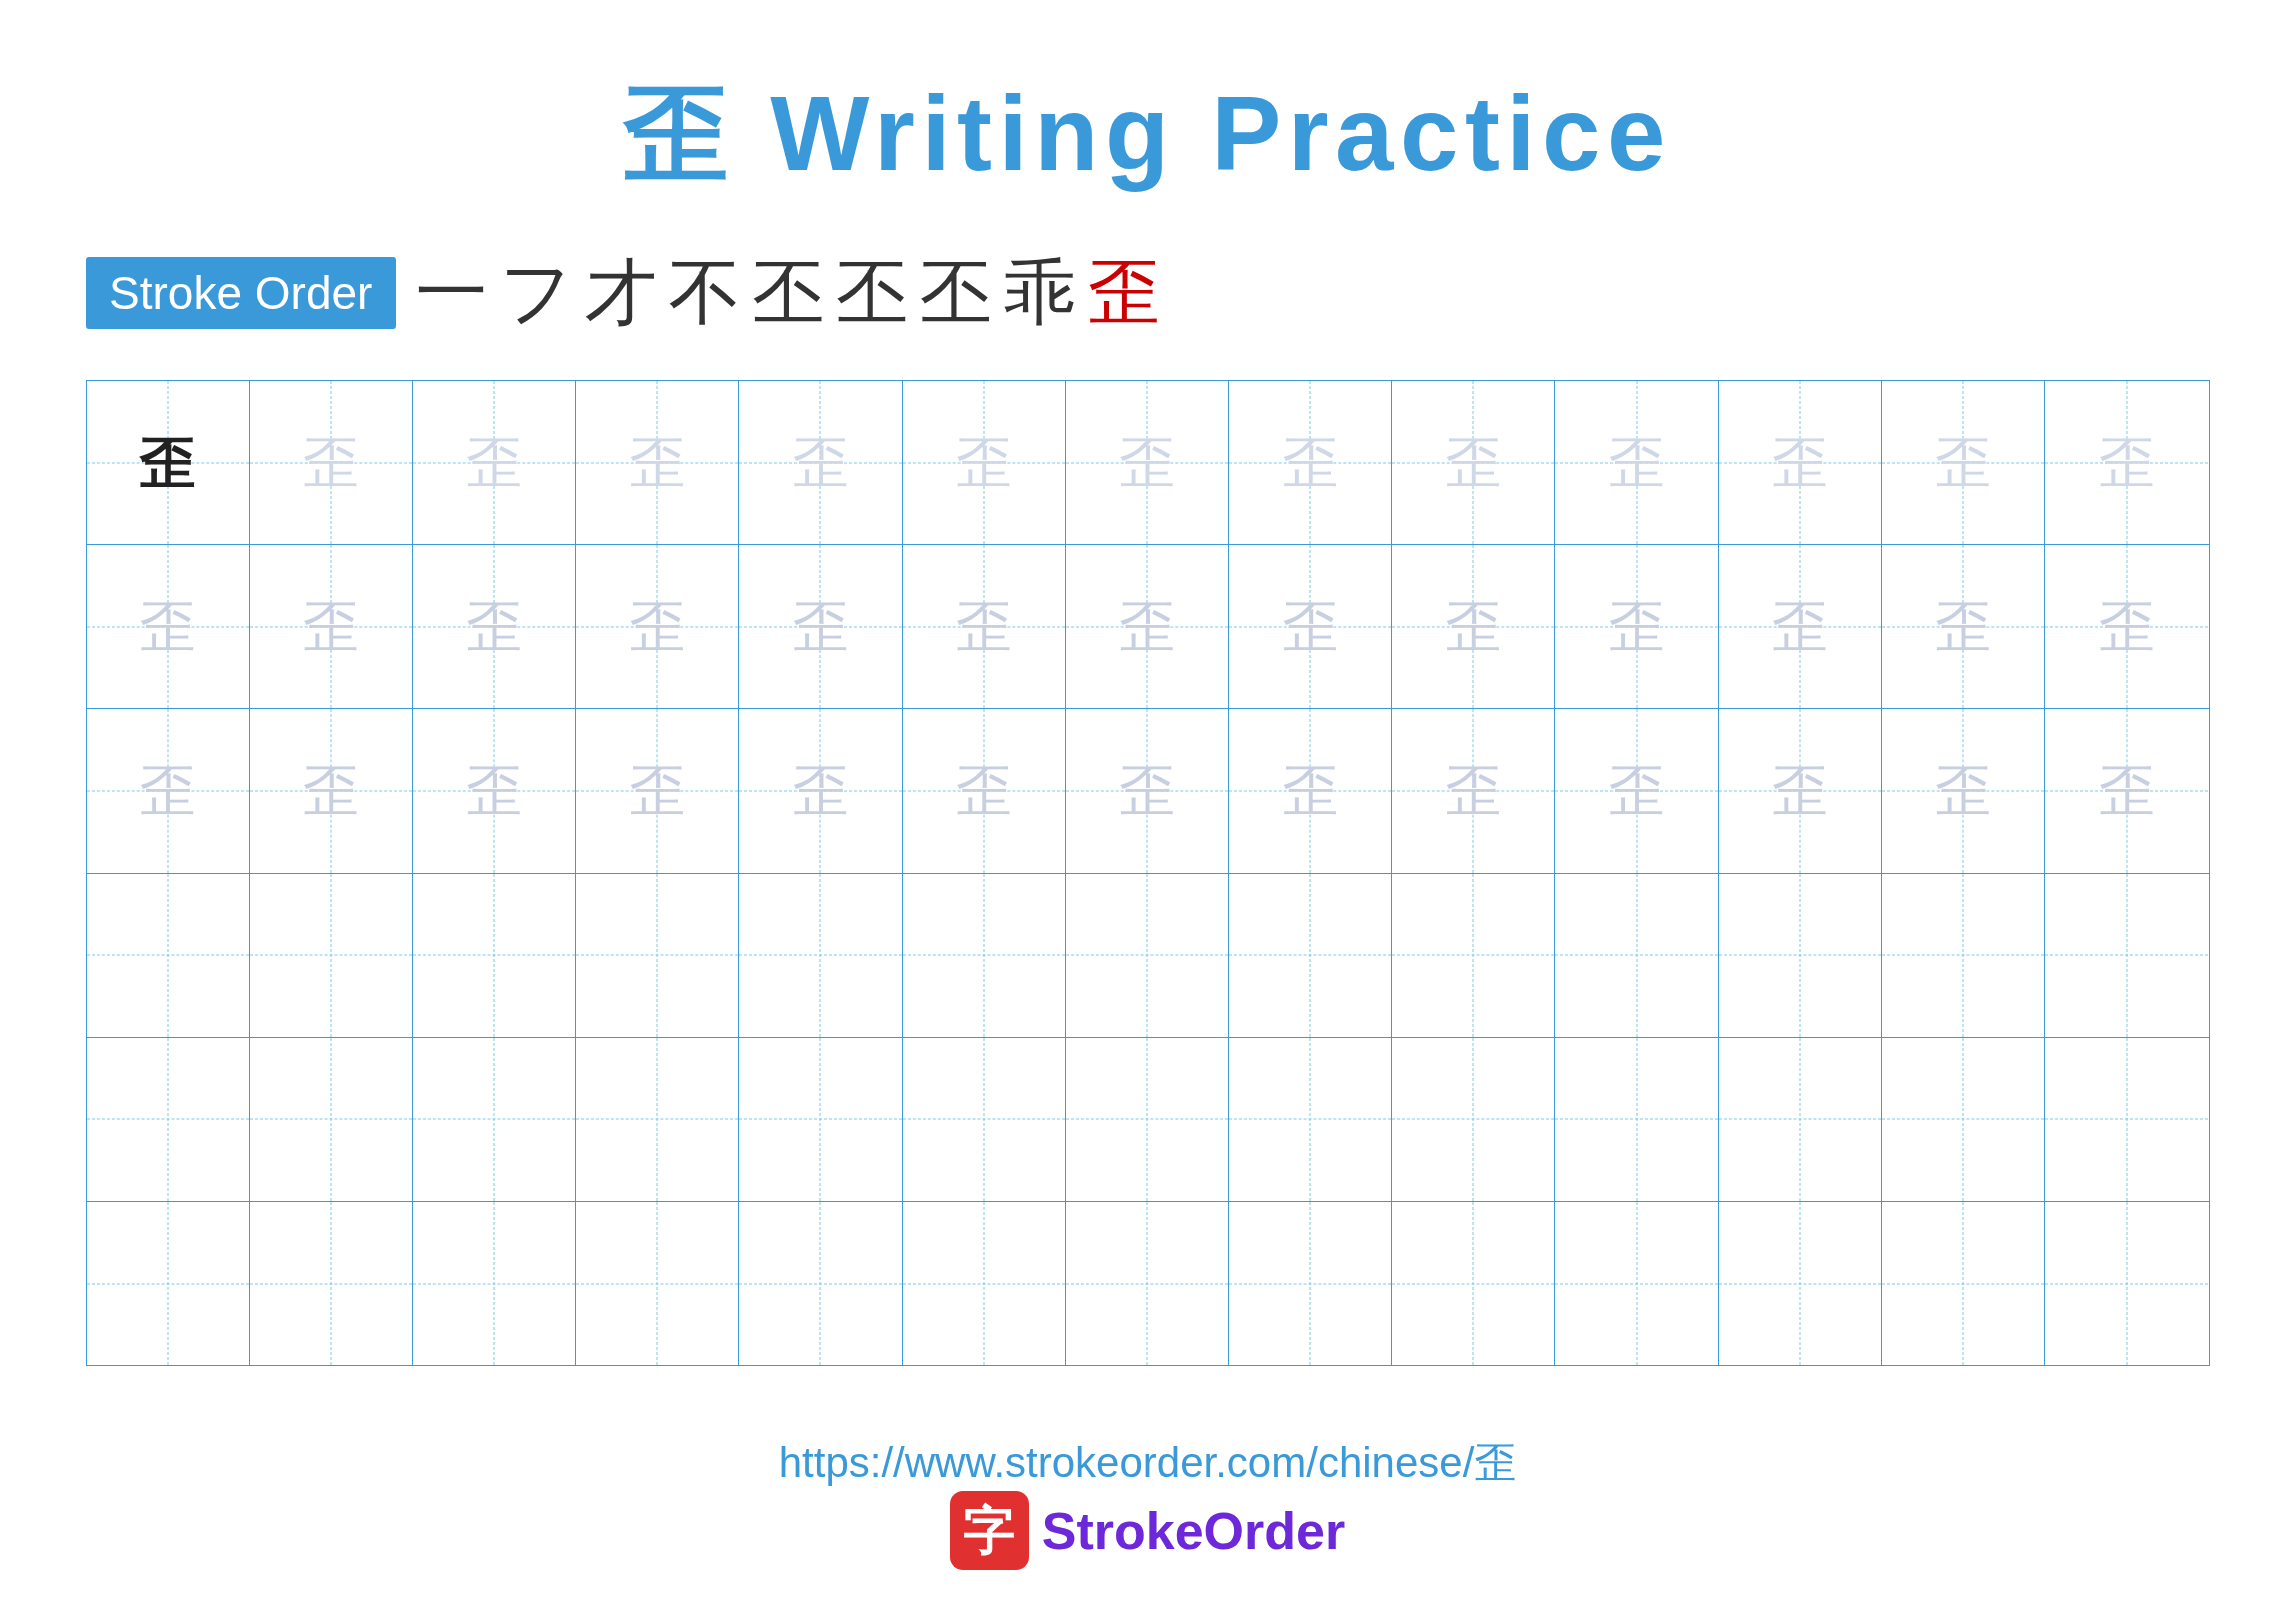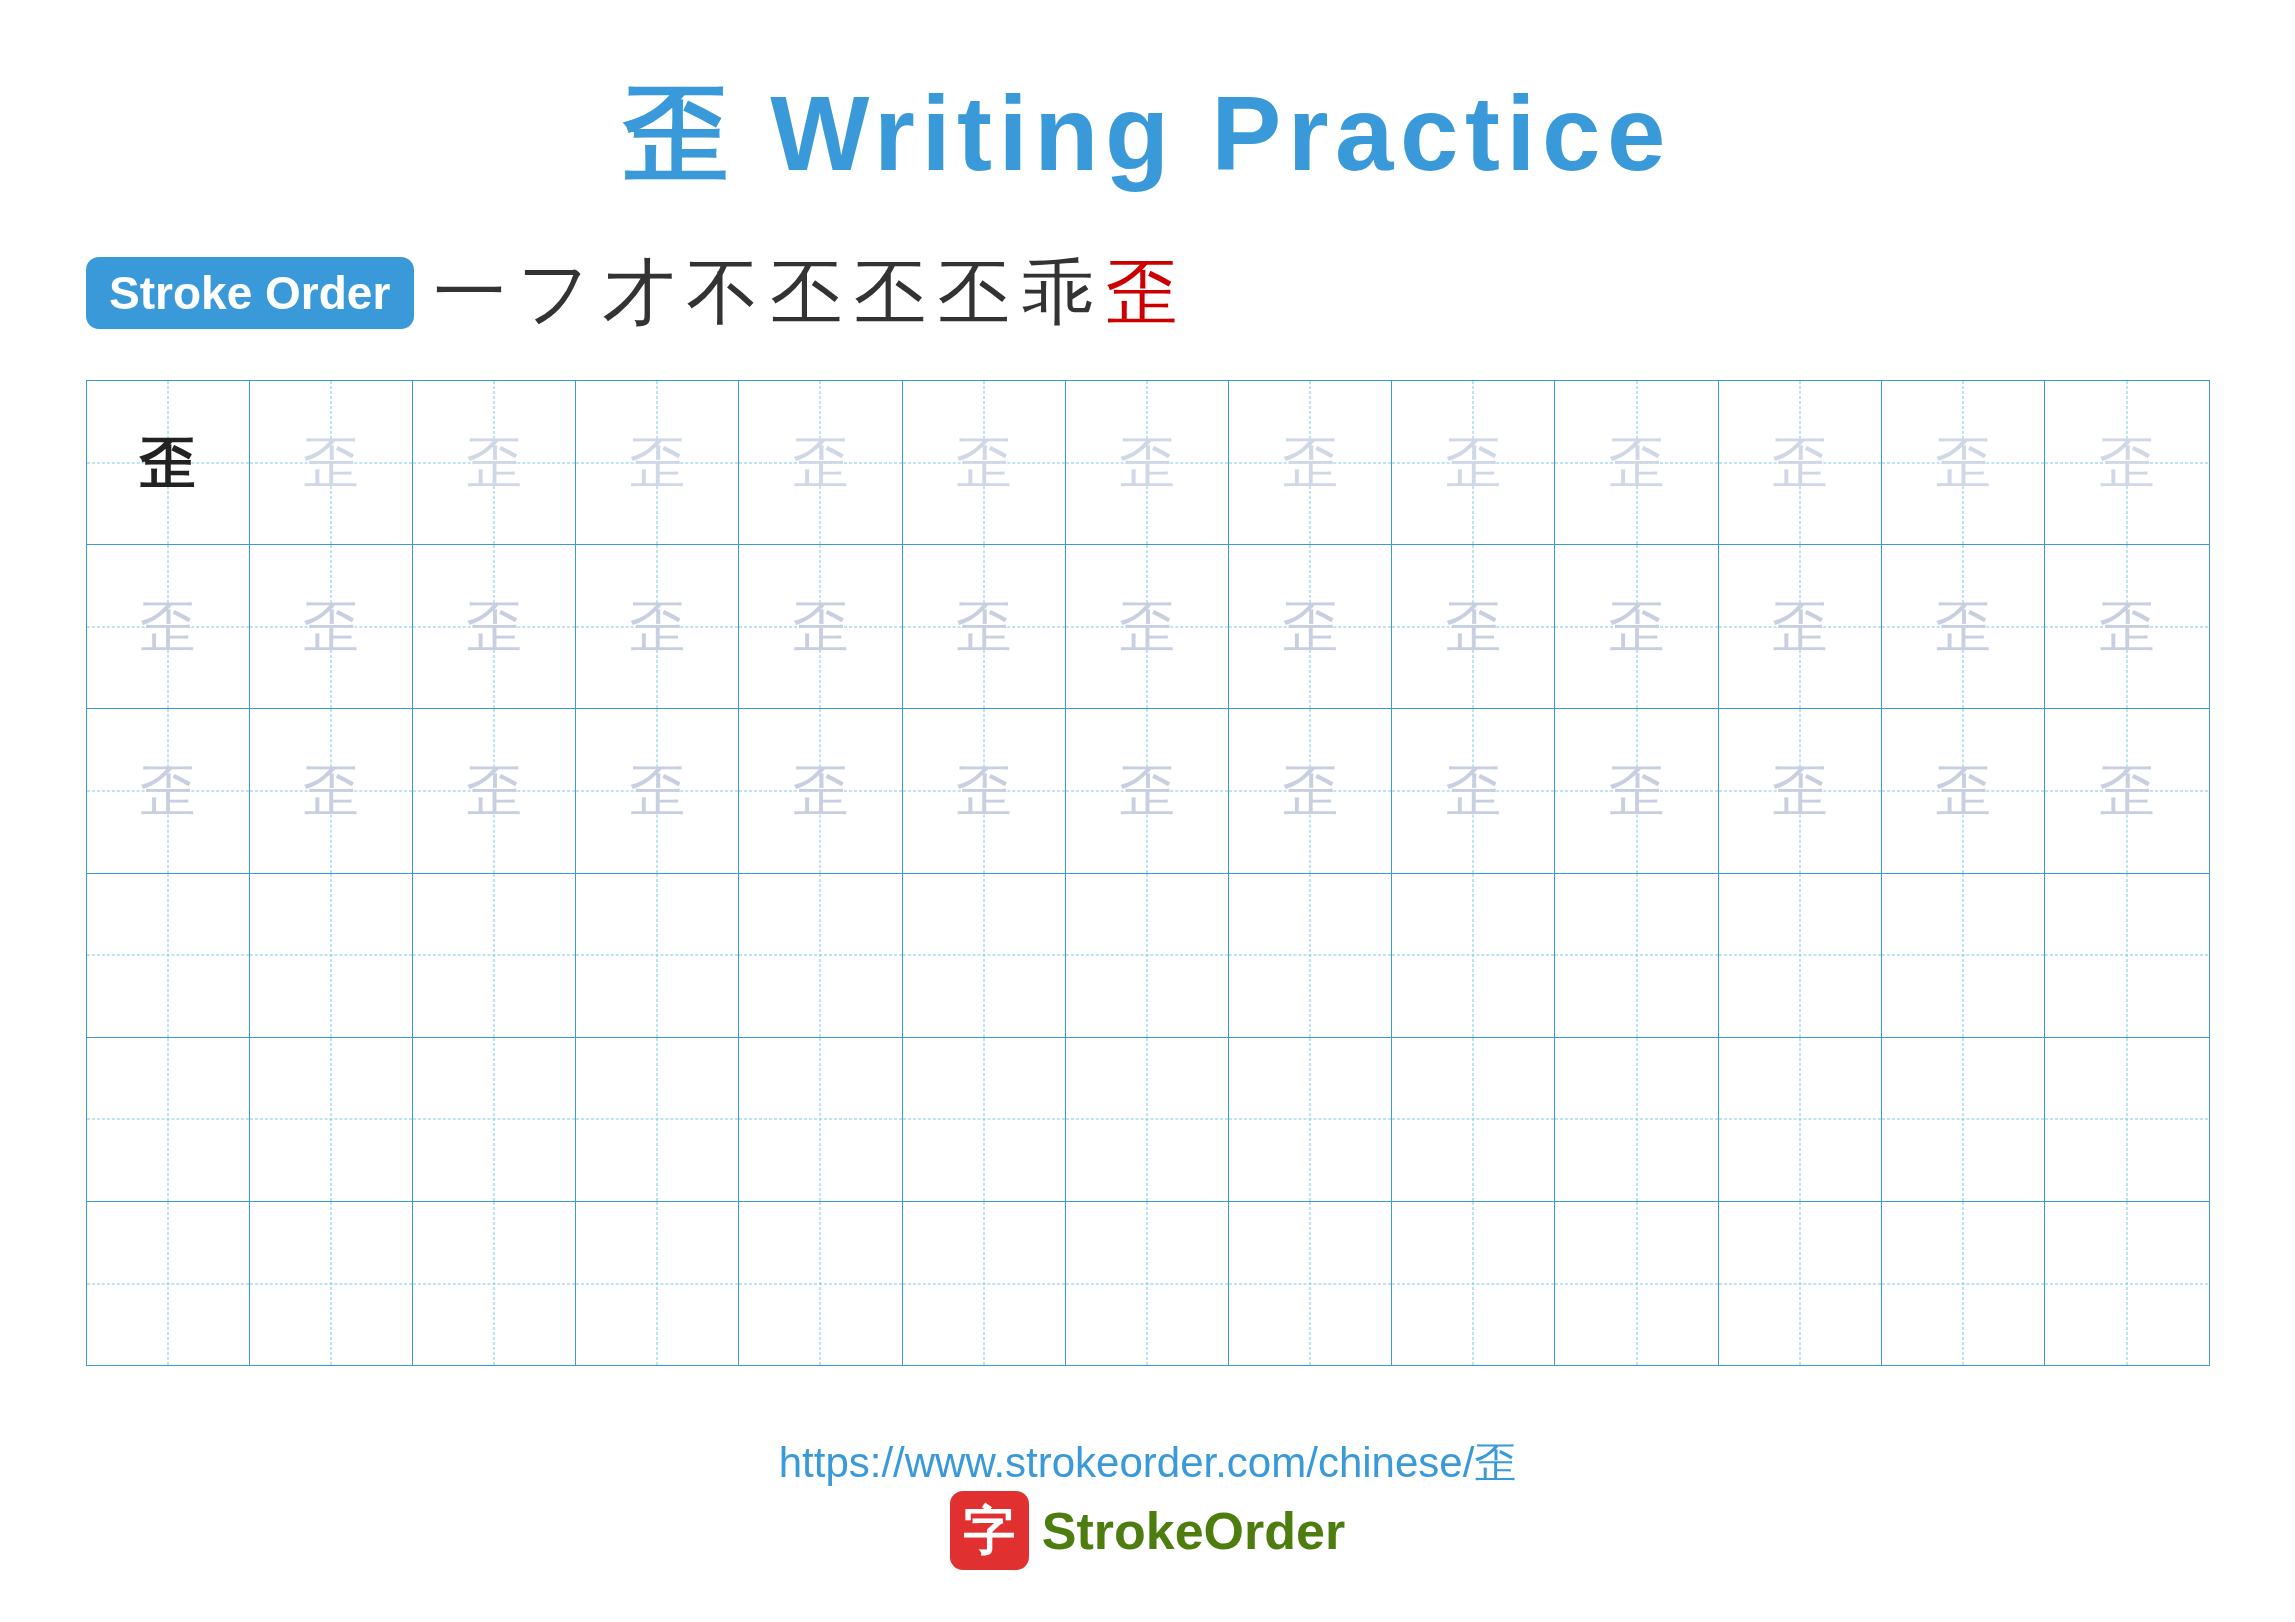--- a/index.html
+++ b/index.html
@@ -45,23 +45,23 @@
       align-items: center;
       margin-bottom: 39px;
       margin-left: 6.5px;
       gap: 19.6px;
     }
 
     .stroke-order-badge {
       background: #3a9ad9;
       color: white;
       font-size: 46px;
-      font-weight: bold;
+      font-weight: normal;
       padding: 9.2px 23.6px;
-      border-radius: 13px;
+      border-radius: 3px;
       white-space: nowrap;
       flex-shrink: 0;
     }
 
     .stroke-sequence {
       display: flex;
       align-items: center;
       gap: 11.8px;
     }
 
@@ -186,21 +186,21 @@
       justify-content: center;
       color: white;
       font-size: 52px;
       font-family: serif;
       font-weight: bold;
     }
 
     .footer-logo-text {
       font-size: 52px;
       font-weight: bold;
-      color: #4d7c0f;
+      color: #6d28d9;
     }
   </style>
 </head>
 <body>
 
 <div class="page">
 
   <div class="title-area">
     <h1>
       <span class="title-char">歪</span><span> Writing Practice</span>

